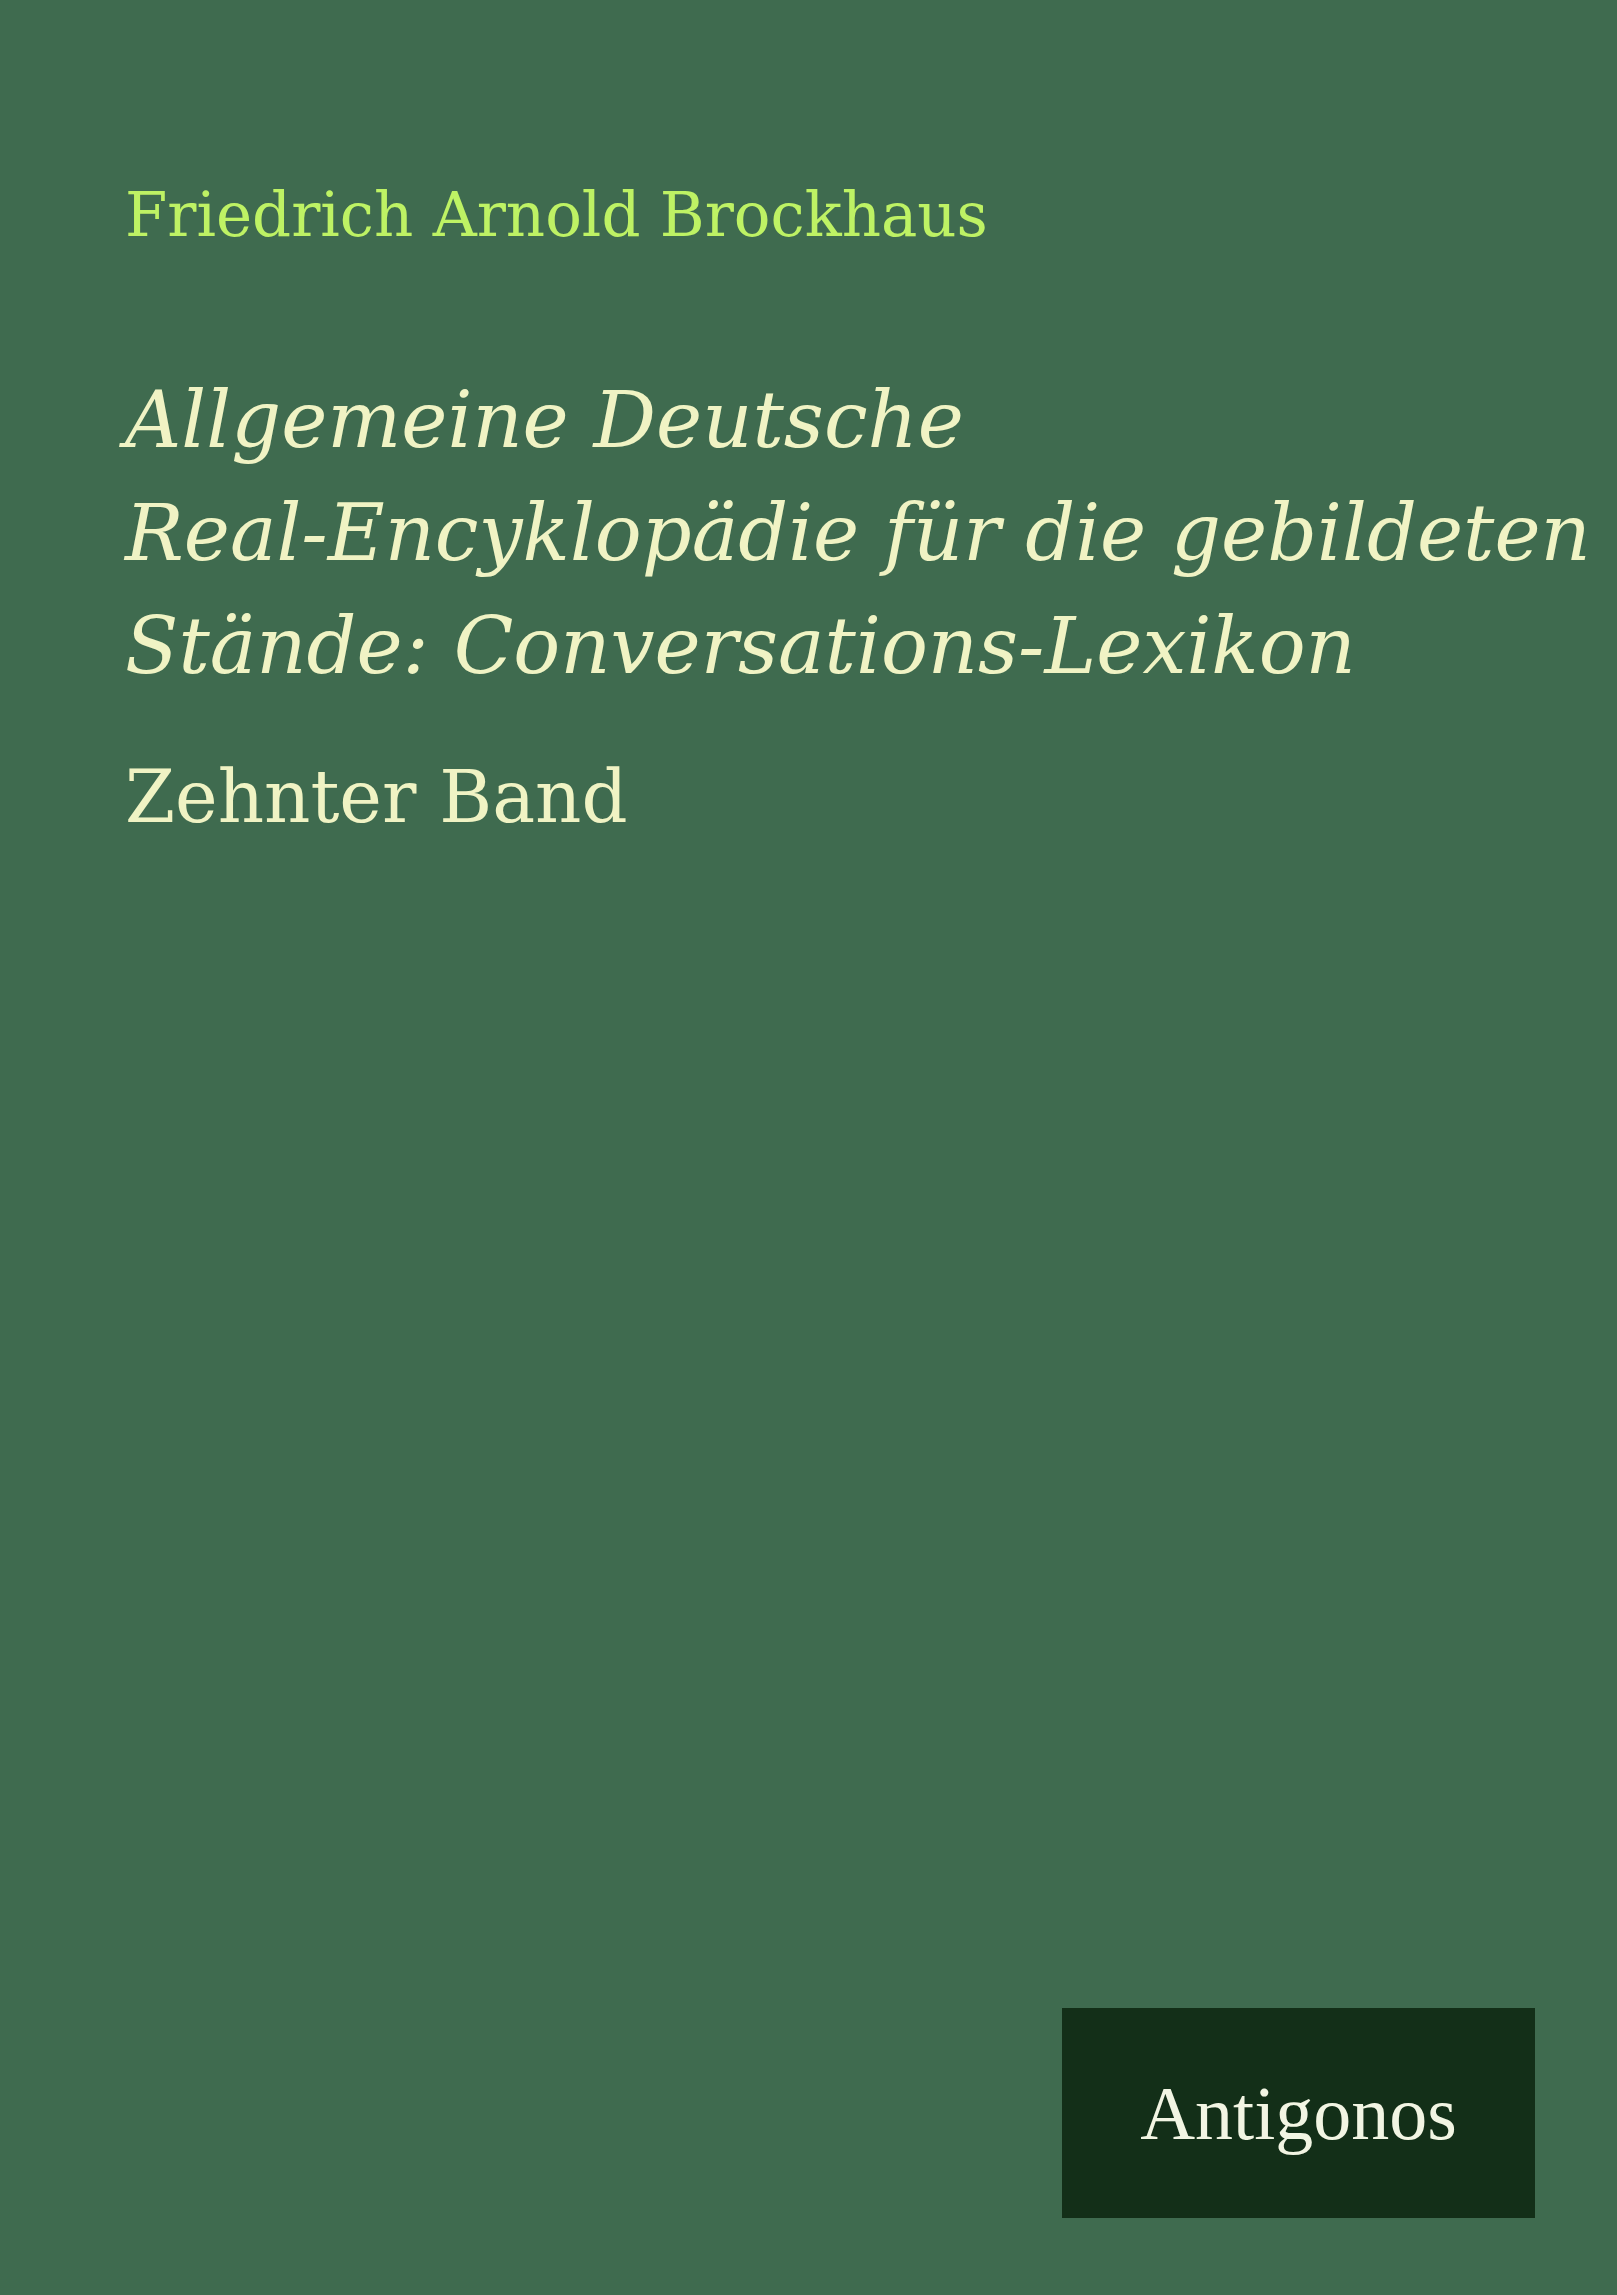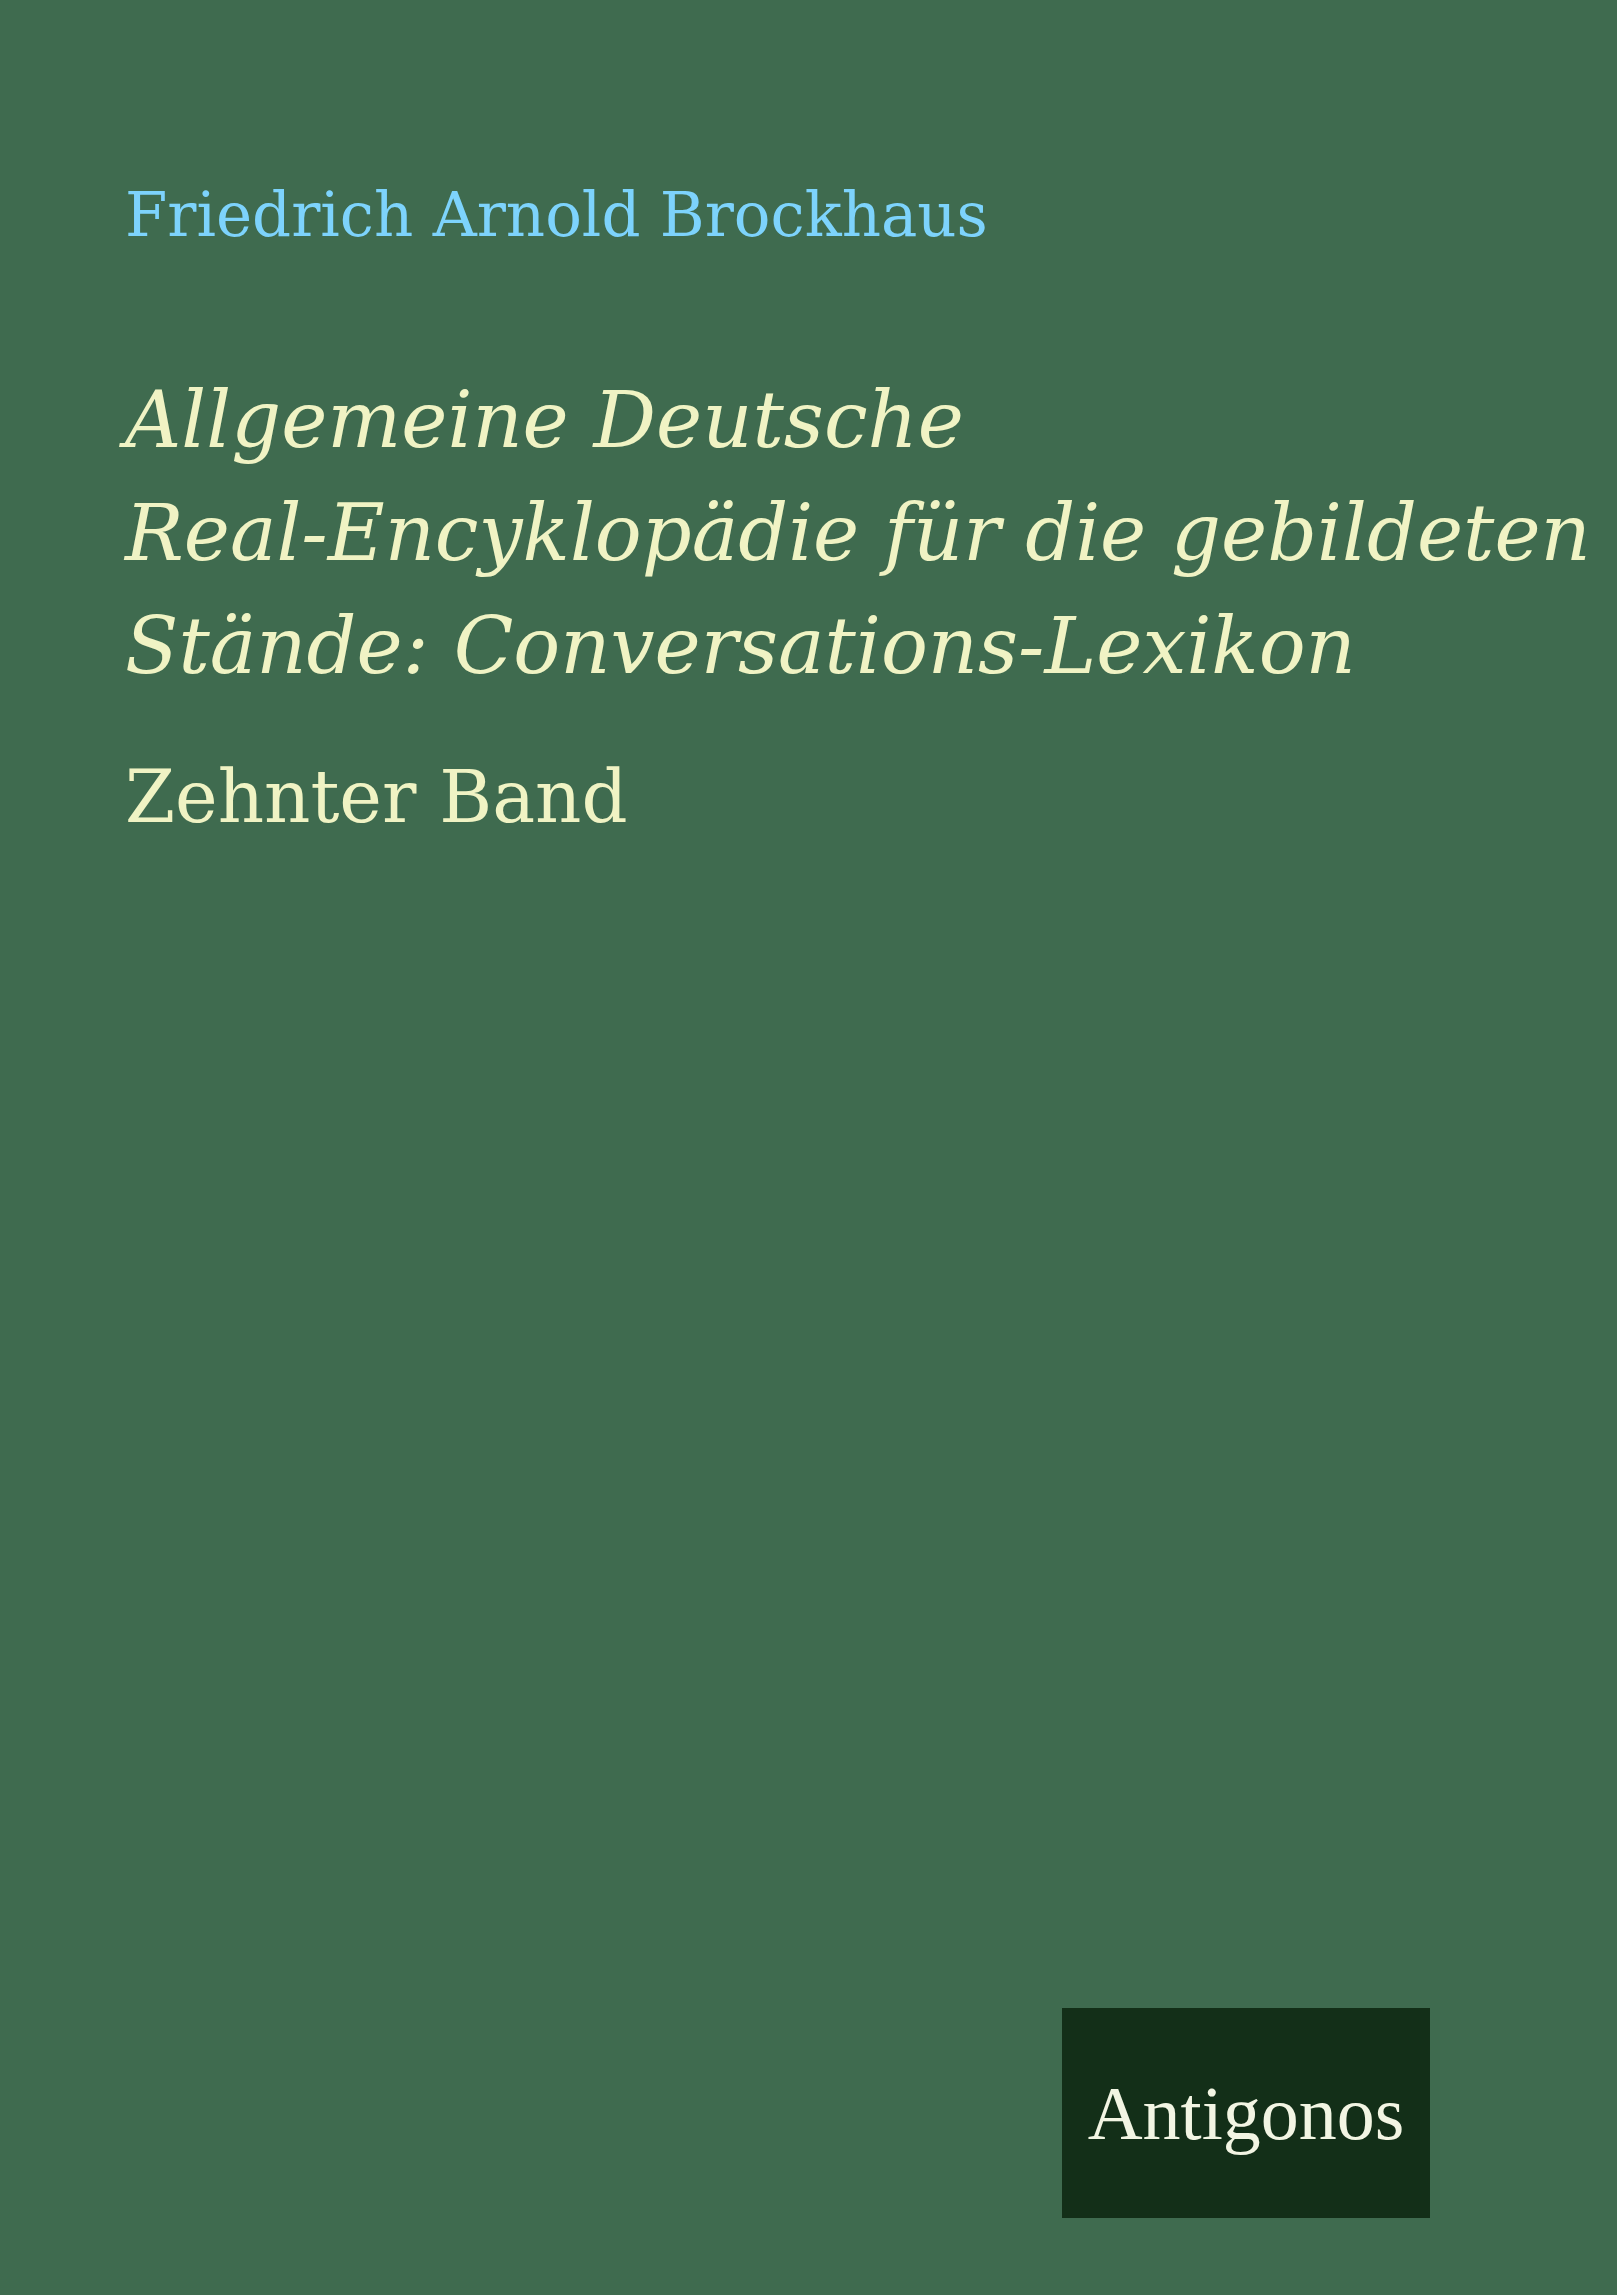--- a/index.html
+++ b/index.html
@@ -17,21 +17,21 @@
   .cover {
     position: absolute;
     inset: 0;
   }
   .author {
     position: absolute;
     left: 125px;
     top: 184px;
     font-size: 61px;
     line-height: 1;
-    color: #7dd3fc;
+    color: #bef264;
     white-space: nowrap;
     letter-spacing: 0;
   }
   .title {
     position: absolute;
     left: 125px;
     top: 364px;
     font-size: 78px;
     line-height: 113px;
     color: #F0F3C4;
@@ -47,21 +47,21 @@
     top: 761px;
     font-size: 72px;
     line-height: 1;
     color: #F0F3C4;
     white-space: nowrap;
   }
   .publisher-box {
     position: absolute;
     left: 1062px;
     top: 2008px;
-    width: 368px;
+    width: 473px;
     height: 210px;
     background: #132F18;
     display: flex;
     align-items: center;
     justify-content: center;
   }
   .publisher-name {
     font-family: "Liberation Serif", serif;
     font-size: 76px;
     line-height: 1;

